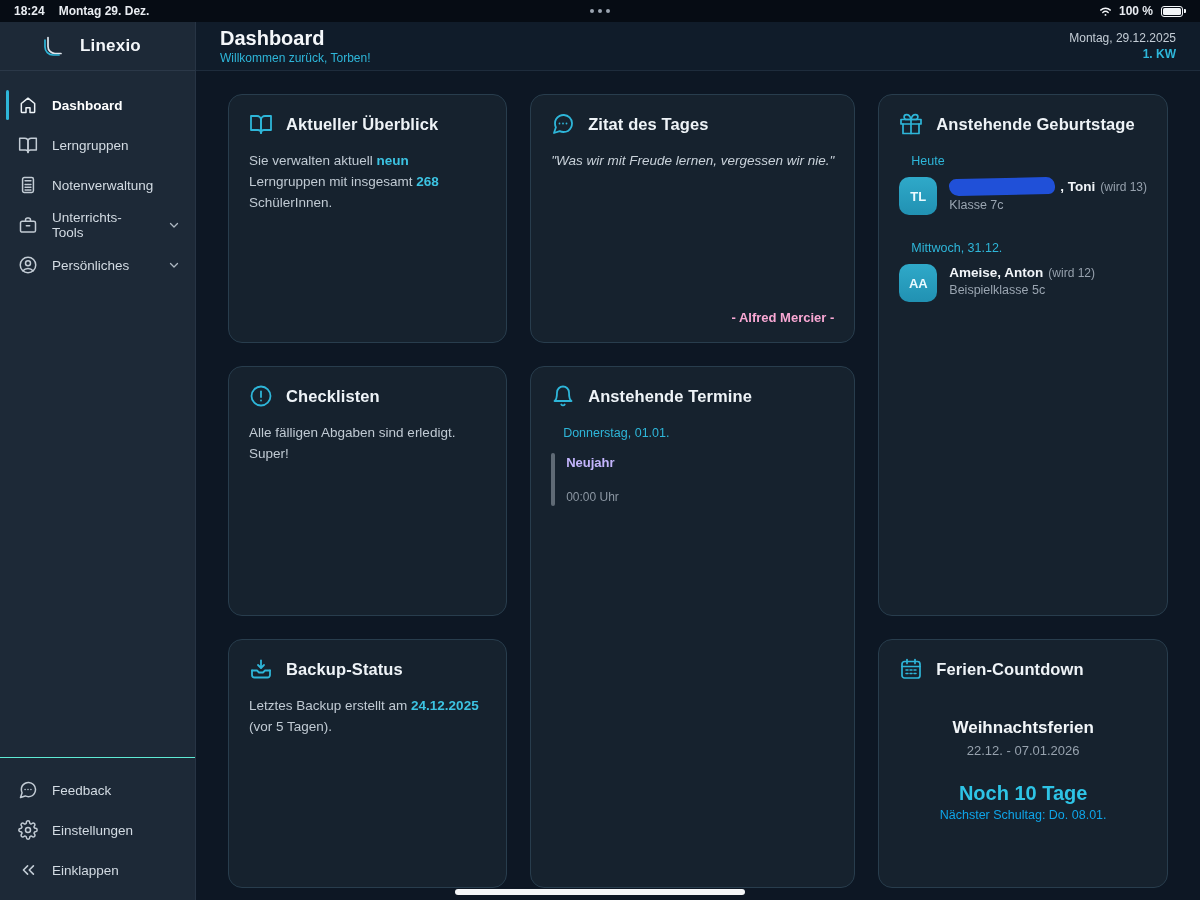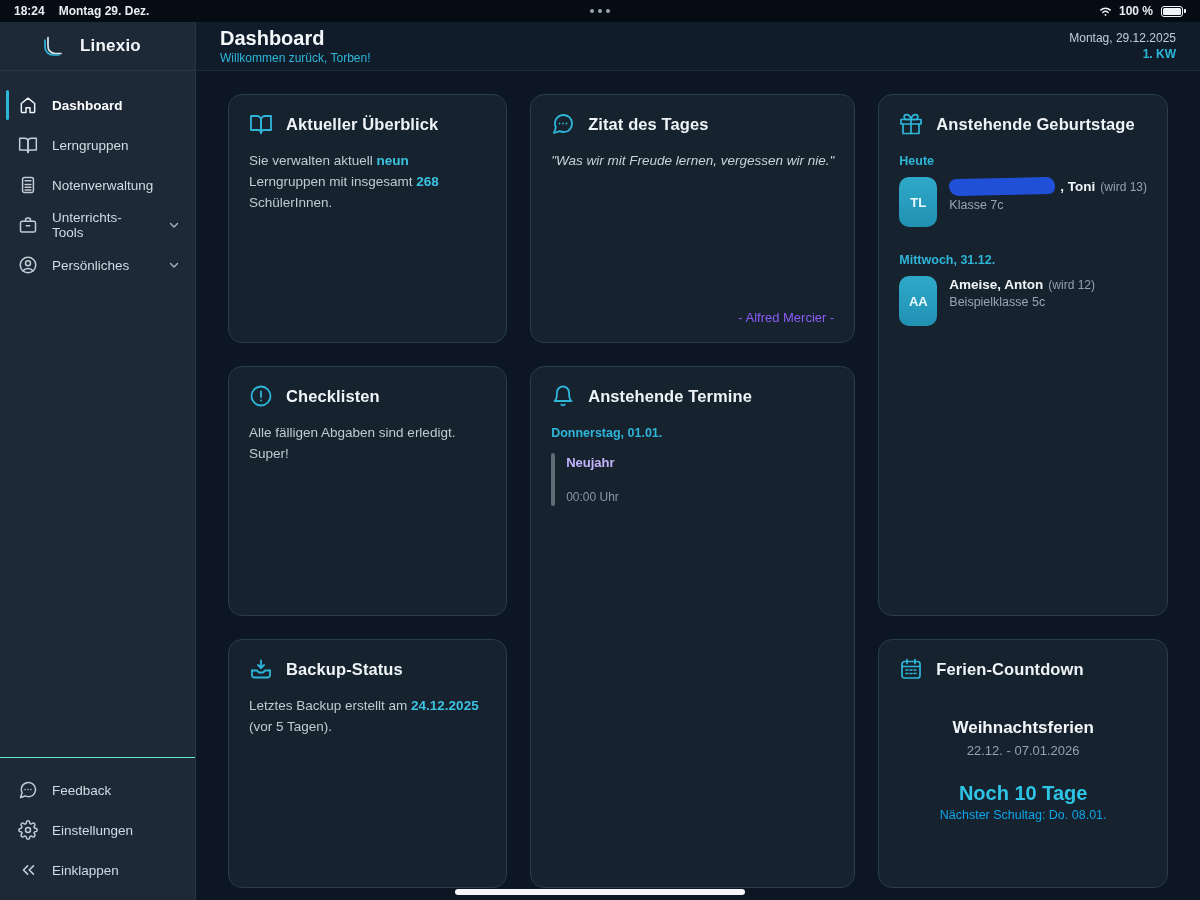--- a/index.html
+++ b/index.html
@@ -83,27 +83,27 @@
   .card-holiday { grid-column:3; grid-row:3; }
 
   .card-header { display:flex; align-items:center; gap:13px; margin-bottom:15px; }
   .card-icon { display:inline-flex; color:#2eb6d9; }
   .card-title { font-size:16.5px; font-weight:700; color:#eef3f7; letter-spacing:.1px; }
 
   .card-text { font-size:13.5px; line-height:1.55; color:#c0cad3; }
   .hl { color:#3cc3e2; font-weight:700; }
 
   .quote-text { font-size:13.5px; font-style:italic; color:#c9d2da; line-height:1.5; }
-  .quote-author { margin-top:auto; text-align:right; font-size:13px; font-weight:400; color:#8b5cf6; }
-
-  .group-label { font-size:12.5px; font-weight:700; color:#2eb6d9; margin:3px 0 9px; }
+  .quote-author { margin-top:auto; text-align:right; font-size:13px; font-weight:700; color:#f9a8d4; }
+
+  .group-label { font-size:12.5px; font-weight:400; color:#2eb6d9; margin:3px 12px 9px; }
   .group-label.second { margin-top:17px; }
   .bday-entry { display:flex; gap:12px; align-items:flex-start; margin-bottom:9px; }
   .avatar {
-    width:38px; height:50px; flex:0 0 38px; border-radius:10px;
+    width:38px; height:38px; flex:0 0 38px; border-radius:10px;
     background:linear-gradient(180deg,#2fa9c9,#2191b2);
     display:flex; align-items:center; justify-content:center;
     font-size:13px; font-weight:700; color:#eafaff;
   }
   .bday-info { padding-top:1px; min-width:0; }
   .bday-name-line { display:flex; align-items:center; gap:5px; white-space:nowrap; }
   .bday-name { font-size:13.5px; font-weight:700; color:#f1f5f9; }
   .bday-age { font-size:12px; color:#96a1ad; }
   .bday-class { font-size:12.5px; color:#9aa5b1; margin-top:3px; }
   .redaction { display:inline-block; height:17px; background:#2050d8; border-radius:9px 11px 8px 12px; transform:rotate(-1.2deg); }

